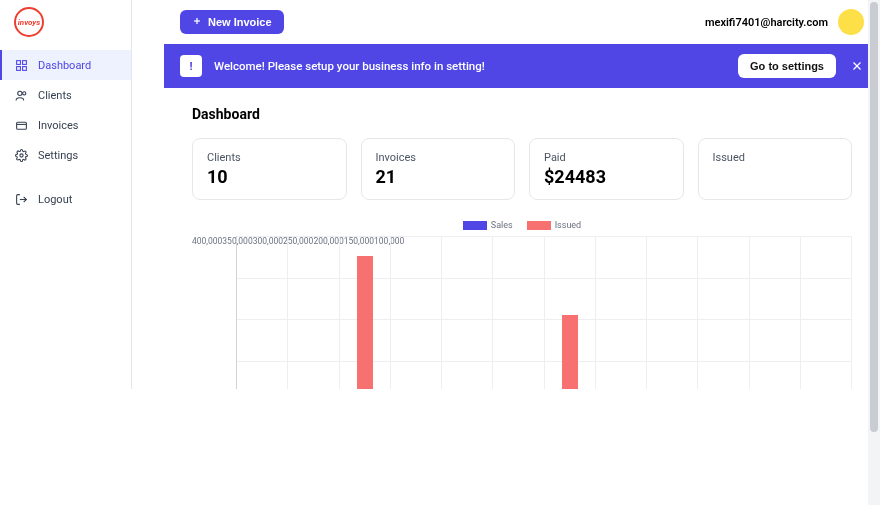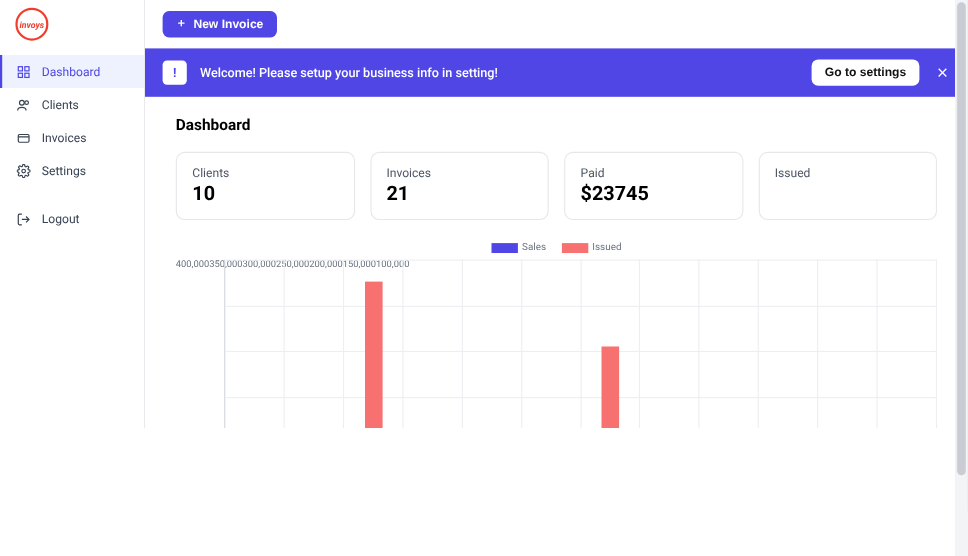--- a/index.html
+++ b/index.html
@@ -5,21 +5,21 @@
 * { box-sizing: border-box; margin: 0; padding: 0; }
 body {
   font-family: -apple-system, BlinkMacSystemFont, "Segoe UI", Roboto, sans-serif;
   background: #fff;
   color: #000;
   width: 880px;
   height: 505px;
   overflow: hidden;
   position: relative;
 }
-.app { display: flex; height: 389px; }
+.app { display: flex; height: 389px; gap: 32px; }
 .sidebar {
   width: 132px;
   background: #fff;
   border-right: 1px solid #e5e7eb;
   display: flex;
   flex-direction: column;
   flex-shrink: 0;
 }
 .logo-wrap { height: 44px; display: flex; align-items: center; padding-left: 14px; }
 .logo {
@@ -165,20 +165,24 @@
     <div class="topbar">
       <button class="new-invoice-btn">
         <span>
           <svg width="10" height="10" viewBox="0 0 24 24" fill="none" stroke="currentColor" stroke-width="3">
               <line x1="12" y1="5" x2="12" y2="19"></line>
               <line x1="5" y1="12" x2="19" y2="12"></line>
             </svg>
         </span>
         <span>New Invoice</span>
       </button>
+      <div class="user-area">
+        <span>mexifi7401@harcity.com</span>
+        <div class="avatar"></div>
+      </div>
     </div>
 
     <div class="banner">
       <div class="banner-left">
         <div class="banner-icon">!</div>
         <span>Welcome! Please setup your business info in setting!</span>
       </div>
       <div class="banner-right">
         <button class="goto-btn">Go to settings</button>
         <span class="close-x">
@@ -197,21 +201,21 @@
         <div class="card">
           <div class="card-label">Clients</div>
           <div class="card-value">10</div>
         </div>
         <div class="card">
           <div class="card-label">Invoices</div>
           <div class="card-value">21</div>
         </div>
         <div class="card">
           <div class="card-label">Paid</div>
-          <div class="card-value">$23745</div>
+          <div class="card-value">$24483</div>
         </div>
         <div class="card">
           <div class="card-label">Issued</div>
         </div>
       </div>
 
       <div class="chart-wrap">
         <div class="legend">
           <div class="legend-item">
             <span class="legend-swatch" style="background:#4f46e5"></span>

